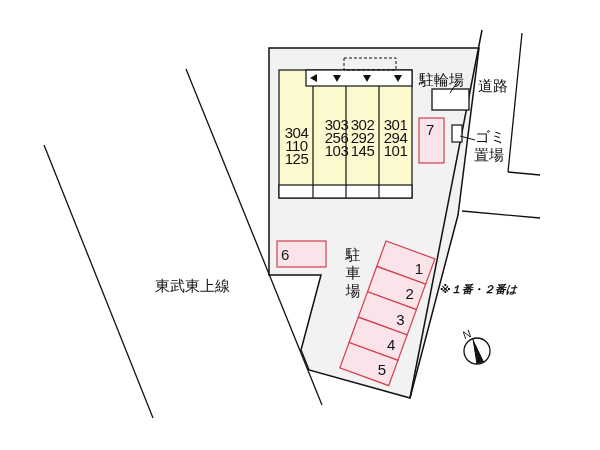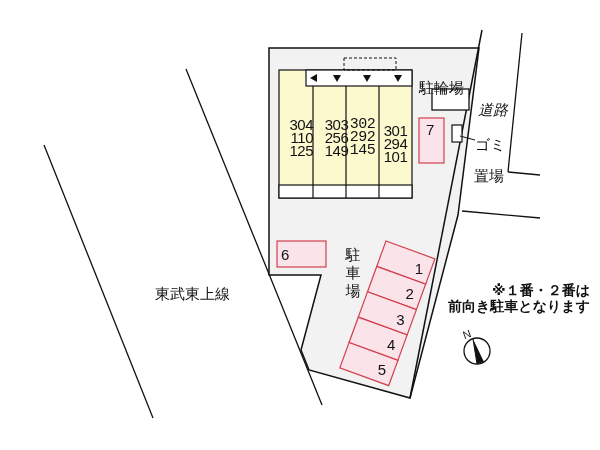--- a/index.html
+++ b/index.html
@@ -1,22 +1,22 @@
 <!DOCTYPE html>
 <html><head>
   <meta charset="utf-8">
   <style>
     html, body { margin:0; padding:0; background:#ffffff; }
     body { width:600px; height:450px; position:relative; overflow:hidden;
            font-family: "DejaVu Sans", "Liberation Sans", sans-serif; color:#111; }
     svg.map { position:absolute; left:0; top:0; width:600px; height:450px; }
-    .lbl { position:absolute; font-size:15px; line-height:16px; color:#111; white-space:nowrap;margin-top:8px; }
+    .lbl { position:absolute; font-size:15px; line-height:16px; color:#111; white-space:nowrap; }
     .vert { position:absolute; font-size:15px; line-height:18px; width:16px; text-align:center; color:#111; }
     .units { position:absolute; font-family:"Liberation Sans", sans-serif; font-size:15px; line-height:13px; letter-spacing:-0.5px; text-align:center; width:33px; color:#111; }
-    .note { position:absolute; font-size:14px; font-weight:bold; line-height:16px; text-align:right; color:#111; white-space:nowrap; }
+    .note { position:absolute; font-size:11px; font-weight:bold; line-height:16px; text-align:left; color:#111; white-space:nowrap;font-style:italic; }
     .spot-num { font-family:"Liberation Sans", sans-serif; font-size:15px; fill:#111; }
   </style>
 </head>
 <body>
 
 <svg class="map" viewBox="0 0 600 450">
 
   <line x1="44" y1="145" x2="153" y2="418" stroke="#111" stroke-width="1.3"></line>
   <line x1="186" y1="69" x2="322" y2="405" stroke="#111" stroke-width="1.3"></line>
 
@@ -81,49 +81,48 @@
   </g>
 
   <g>
     <circle cx="477" cy="351" r="13" fill="#ffffff" stroke="#111" stroke-width="1.3"></circle>
     <polygon points="473,339 484,362 477,364" fill="#111"></polygon>
     <line x1="473" y1="339" x2="477" y2="364" stroke="#111" stroke-width="1"></line>
     <text x="463" y="338" font-family="Liberation Sans, sans-serif" font-size="11" fill="#111" transform="rotate(-20 467 334)">N</text>
   </g>
 </svg>
 
-<div class="units" style="left:280px;top:118px;text-align:right;">
+<div class="units" style="left:280px;top:126px;">
   <div>304</div>
   <div>110</div>
   <div>125</div>
 </div>
 <div class="units" style="left:320px;top:118px;">
   <div>303</div>
   <div>256</div>
-  <div>149</div>
+  <div>103</div>
 </div>
-<div class="units" style="left:346px;top:118px;font-family:Liberation Mono, monospace;">
+<div class="units" style="left:346px;top:118px;">
   <div>302</div>
   <div>292</div>
   <div>145</div>
 </div>
-<div class="units" style="left:379px;top:124px;">
+<div class="units" style="left:379px;top:118px;">
   <div>301</div>
   <div>294</div>
   <div>101</div>
 </div>
 
 <div class="lbl" style="left:419px;top:72px;">駐輪場</div>
-<div class="lbl" style="left:478px;top:94px;font-style:italic;">道路</div>
+<div class="lbl" style="left:478px;top:78px;">道路</div>
 <div class="lbl" style="left:475px;top:129px;">ゴミ</div>
-<div class="lbl" style="left:474px;top:160px;">置場</div>
+<div class="lbl" style="left:474px;top:147px;">置場</div>
 <div class="lbl" style="left:155px;top:278px;">東武東上線</div>
 
 <div class="vert" style="left:345px;top:246px;">
   <div>駐</div>
   <div>車</div>
   <div>場</div>
 </div>
 
 <div class="note" style="left:440px;top:282px;width:150px;">
   <div>※１番・２番は</div>
-  <div>前向き駐車となります</div>
 </div>
 
 </body></html>

